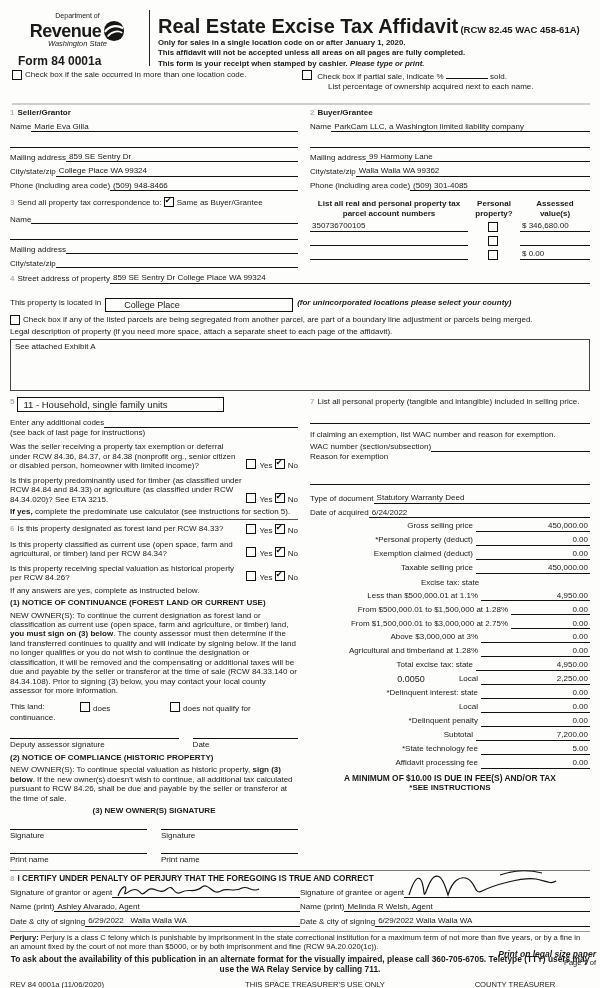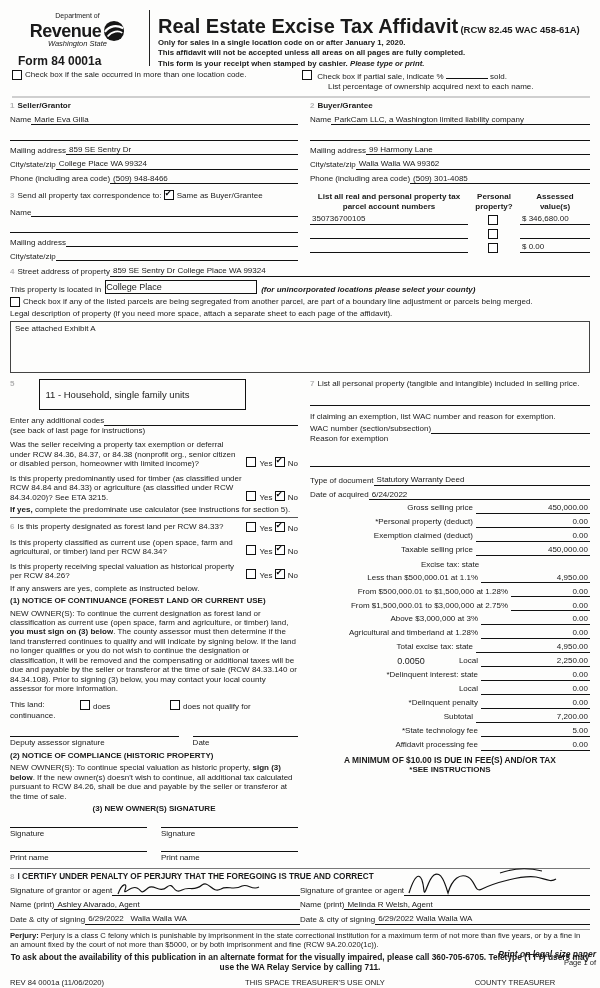--- a/index.html
+++ b/index.html
@@ -23,21 +23,21 @@
   .title-block{flex:1;padding-top:2px}
   .title-line{font-size:20px;font-weight:bold;line-height:1}
   .title-rcw{font-size:9.5px;font-weight:bold}
   .hdr-note{font-size:7.8px;font-weight:600;margin-top:1.5px}
   
   .cb{display:inline-block;width:8px;height:8px;border:1px solid #111;position:relative;
       vertical-align:-1px;margin-right:3px;background:#fff;flex:none}
   .cb.checked::after{content:"✔";position:absolute;left:0px;top:-2px;font-size:8px;color:#000}
   .ynbox{white-space:nowrap;align-self:flex-end;padding-left:4px}
   
-  .topchecks{display:flex;margin:1px 0 3px 2px;border-bottom:2px solid #cfcfcf;padding-bottom:5px}
+  .topchecks{display:flex;margin:1px 0 3px 2px;border-bottom:2px solid #cfcfcf;padding-bottom:12px}
   .topchecks .left{width:290px;flex:none}
   .shortline{display:inline-block;width:42px;border-bottom:1px solid #111;height:7px}
   
   .cols{display:flex;gap:12px}
   .colL{width:288px;flex:none}
   .colR{flex:1;min-width:0}
   .secnum{color:#b3b3b3;font-weight:bold;margin-right:3px}
   .sec-h{font-weight:bold;font-size:8px}
   
   .fl{display:flex;align-items:center;margin-top:4px}
@@ -48,26 +48,26 @@
   .ptable{margin-top:2px}
   .phead{display:flex;font-weight:bold;text-align:center}
   .prow{display:flex;align-items:flex-end;margin-top:3px}
   .pc1{width:158px;flex:none}
   .pc2{width:52px;flex:none;display:flex;justify-content:center}
   .pc3{flex:1}
   .pnum,.pval{border-bottom:1px solid #111;min-height:10px;padding:0 2px}
   .pnum{display:block}
   .pval{display:block}
   
-  .locbox{border:1px solid #111;width:150px;padding:1px 0;font-size:9px;margin:0 4px}
+  .locbox{border:1px solid #111;width:150px;padding:1px 18px;font-size:9px;margin:0 4px}
   .legalbox{border:1px solid #444;height:46px;margin-top:2px;padding:2px 4px;font-size:8px}
   
   .q{display:flex;margin-top:5px}
   .qt{flex:1}
-  .codebox{border:1px solid #111;width:195px;padding:9px 5px;font-size:9.5px;margin-left:22px}
+  .codebox{border:1px solid #111;width:195px;padding:1px 5px;font-size:9.5px;}
   .para{margin-top:3px;text-align:left}
   
   .fr{display:flex;align-items:flex-start;margin-top:3.5px}
   .flabel{white-space:nowrap;flex:none;padding-left:2px}
   .fline{flex:1;border-bottom:1px solid #111;text-align:right;padding:0 2px;min-height:9px;margin-left:3px}
   
   .sigpair{display:flex;gap:14px;margin-top:14px}
   .sigpair .half{flex:1;border-top:1px solid #111;padding-top:1px}
   .sigsvg{display:block}
   .certify{border-top:1px solid #777;margin-top:6px;padding-top:3px}
@@ -237,21 +237,21 @@
       </div>
     </div>
   </div>
 
   <div style="margin-top:5px">
     <div class="fl" style="margin-top:2px">
       <span class="secnum">4</span>
       <span class="lbl">Street address of property</span>
       <span class="uline">859 SE Sentry Dr College Place WA 99324</span>
     </div>
-    <div class="row" style="margin-top:3px;align-items:flex-end">
+    <div class="row" style="margin-top:14px;align-items:flex-start">
       <span>This property is located in</span>
       <span class="locbox">College Place</span>
       <span class="bold it">(for unincorporated locations please select your county)</span>
     </div>
     <div class="row" style="margin-top:3px">
       <span class="cb"></span>
       <span>Check box if any of the listed parcels are being segregated from another parcel, are part of a boundary line adjustment or parcels being merged.</span>
     </div>
     <div style="margin-top:2px">Legal description of property (if you need more space, attach a separate sheet to each page of the affidavit).</div>
     <div class="legalbox">See attached Exhibit A</div>

